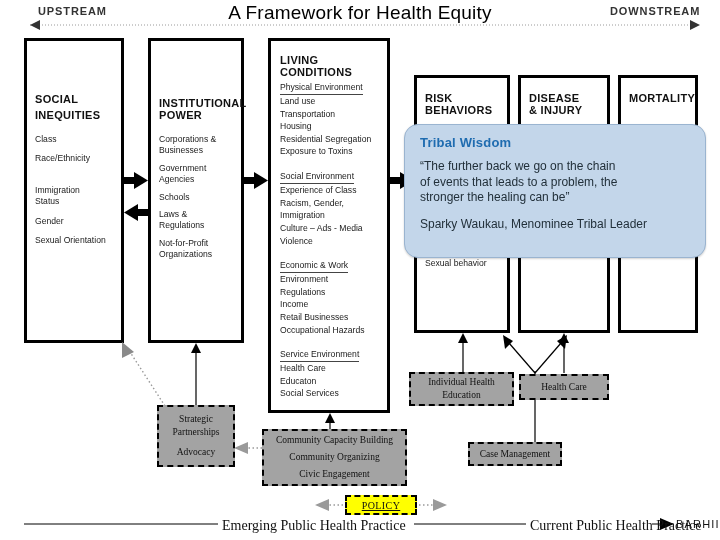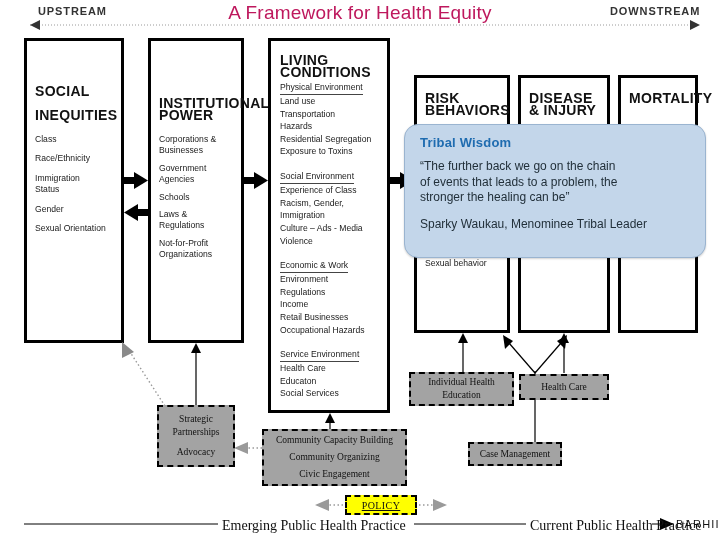--- a/index.html
+++ b/index.html
@@ -7,35 +7,35 @@
     width:720px;height:540px;background:#ffffff;
     font-family:"Liberation Sans", sans-serif;
     overflow:hidden;position:relative;
   }
   #stage{position:absolute;left:0;top:0;width:720px;height:540px;}
   .abs{position:absolute;}
 
   
   .title{
     left:0;top:2px;width:720px;text-align:center;
-    font-size:19px;color:#be185d;font-weight:400;
+    font-size:19px;color:#000000;font-weight:400;
     letter-spacing:.2px;
   }
 
   
   .streamlbl{
     font-size:11px;font-weight:bold;color:#333;letter-spacing:.9px;
   }
 
   
   .mainbox{
     border:3px solid #000;background:#fff;box-sizing:border-box;
   }
   .boxhead{
-    font-size:14px;font-weight:bold;color:#111;line-height:12px;
+    font-size:11px;font-weight:bold;color:#111;line-height:12px;
     letter-spacing:.3px;
   }
   .boxitem{
     font-size:8.6px;color:#1a1a1a;line-height:11.4px;
   }
   .listitem{font-size:8.6px;color:#1a1a1a;line-height:12.6px;}
   .subhead{
     font-size:8.6px;color:#1a1a1a;line-height:12.6px;
     border-bottom:1px solid #444;display:inline-block;padding-bottom:.5px;
   }
@@ -95,25 +95,25 @@
   <div class="abs streamlbl" style="left:38px;top:5px;">UPSTREAM</div>
   <div class="abs streamlbl" style="left:610px;top:5px;">DOWNSTREAM</div>
 
   <svg class="abs" style="left:0;top:18px;width:720px;height:14px;">
     <line x1="30" y1="7" x2="696" y2="7" stroke="#9a9a9a" stroke-width="1" stroke-dasharray="1,2"></line>
     <polygon points="30,7 40,2 40,12" fill="#333"></polygon>
     <polygon points="700,7 690,2 690,12" fill="#333"></polygon>
   </svg>
 
   <div class="abs mainbox" style="left:24px;top:38px;width:100px;height:305px;">
-    <div class="abs boxhead" style="left:8px;top:44px;">SOCIAL</div>
+    <div class="abs boxhead" style="left:8px;top:52px;">SOCIAL</div>
     <div class="abs boxhead" style="left:8px;top:68px;">INEQUITIES</div>
     <div class="abs" style="left:8px;top:93px;width:92px;">
       <div class="boxitem" style="margin-bottom:8px;">Class</div>
-      <div class="boxitem" style="margin-bottom:8px;">Race/Ethnicity</div>
+      <div class="boxitem" style="margin-bottom:20px;">Race/Ethnicity</div>
       <div class="boxitem">Immigration</div>
       <div class="boxitem" style="margin-bottom:8px;">Status</div>
       <div class="boxitem" style="margin-bottom:8px;">Gender</div>
       <div class="boxitem">Sexual Orientation</div>
     </div>
   </div>
 
   <svg class="abs" style="left:124px;top:168px;width:24px;height:60px;">
     <rect x="0" y="9" width="12" height="7" fill="#000"></rect>
     <polygon points="10,4 24,12.5 10,21" fill="#000"></polygon>
@@ -145,21 +145,21 @@
   </svg>
 
   <div class="abs mainbox" style="left:268px;top:38px;width:122px;height:375px;">
     <div class="abs boxhead" style="left:9px;top:13px;">LIVING CONDITIONS</div>
 
     <div class="abs" style="left:9px;top:35px;width:112px;">
       
       <div class="subhead">Physical Environment</div>
       <div class="listitem">Land use</div>
       <div class="listitem">Transportation</div>
-      <div class="listitem">Hazards</div>
+      <div class="listitem">Housing</div>
       <div class="listitem">Residential Segregation</div>
       <div class="listitem">Exposure to Toxins</div>
       <div class="gap"></div>
       
       <div class="subhead">Social Environment</div>
       <div class="listitem">Experience of Class</div>
       <div class="listitem">Racism, Gender,</div>
       <div class="listitem">Immigration</div>
       <div class="listitem">Culture – Ads - Media</div>
       <div class="listitem">Violence</div>

